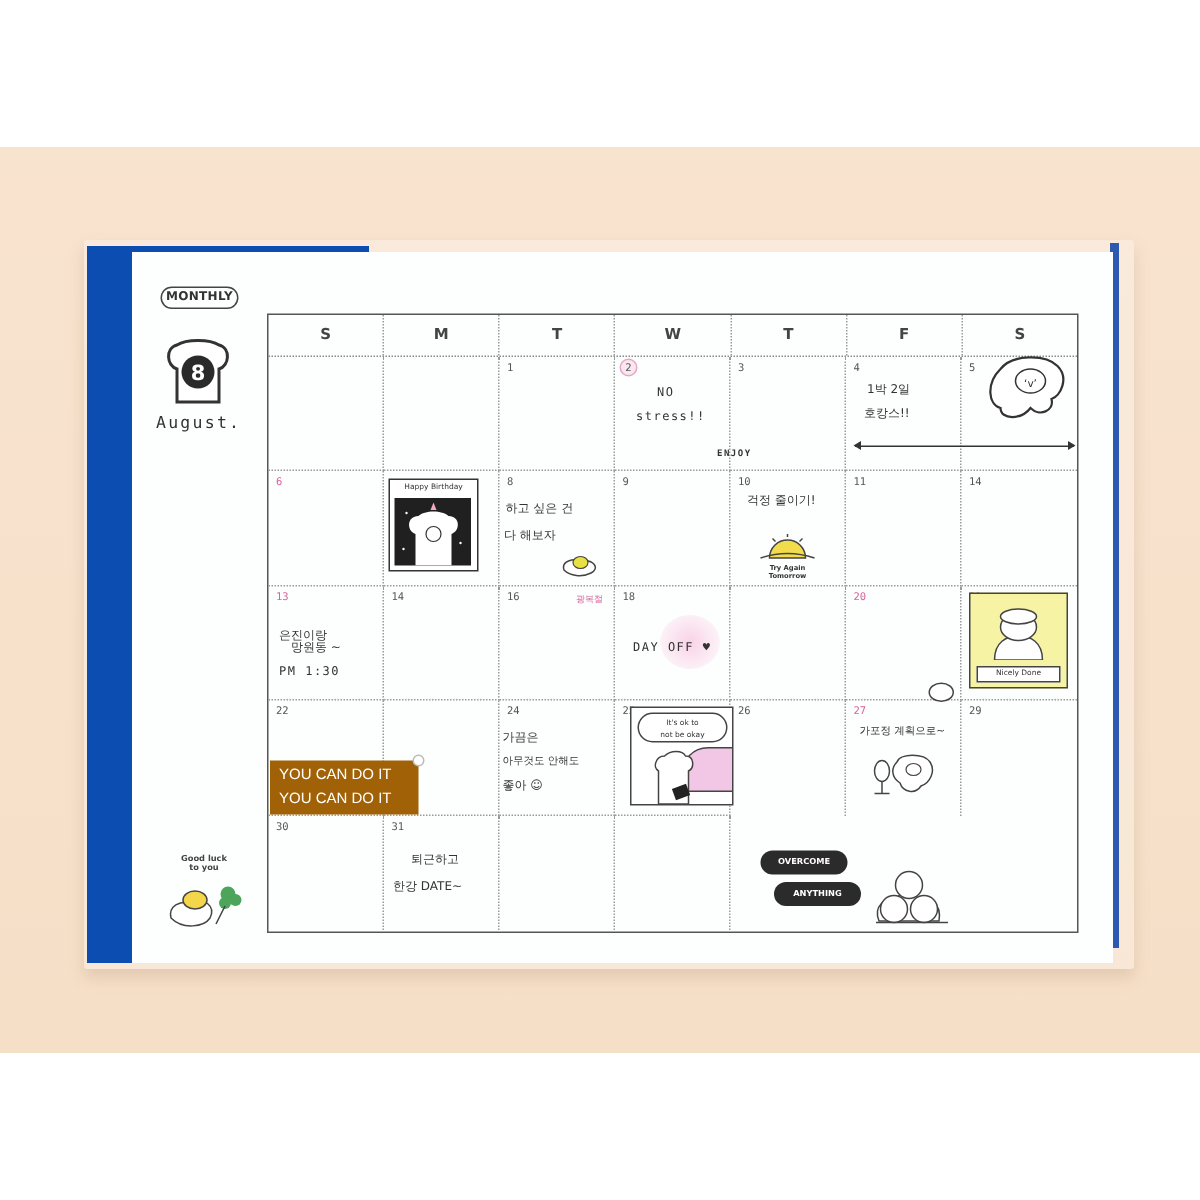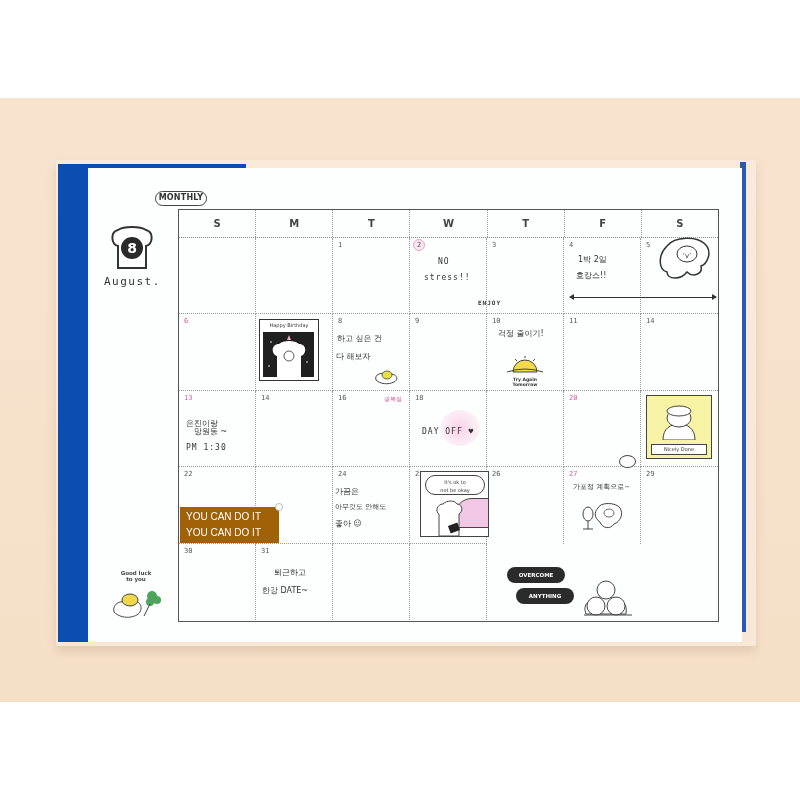--- a/index.html
+++ b/index.html
@@ -10,21 +10,21 @@
   .sleeve { position: absolute; left: 56px; top: 160px; width: 700px; height: 486px;
     background: rgba(255,255,255,0.25); border-radius: 2px;
     box-shadow: 0 6px 10px rgba(170,140,110,0.25); }
   .cover-left { position: absolute; left: 58px; top: 166px; width: 32px; height: 476px; background: #0b4db0; }
   .cover-top { position: absolute; left: 58px; top: 164px; width: 188px; height: 6px; background: #0b4db0; }
   .cover-right { position: absolute; left: 740px; top: 162px; width: 6px; height: 470px; background: #2b5ab0; }
   .page { position: absolute; left: 88px; top: 168px; width: 654px; height: 474px; background: #fdfefe; }
 
   .monthly-pill { position: absolute; left: 107px; top: 191px; width: 52px; height: 15px;
     border: 1.6px solid #444; border-radius: 9px; font-size: 8px; font-weight: bold;
-    color: #333; text-align: center; line-height: 12px; letter-spacing: 0.2px; margin-left: 48px; }
+    color: #333; text-align: center; line-height: 12px; letter-spacing: 0.2px; }
   .toast { position: absolute; left: 108px; top: 224px; width: 48px; height: 48px; }
   .month-name { position: absolute; left: 104px; top: 275px; font-size: 11px; color: #333;
     font-family: "DejaVu Sans Mono", monospace; letter-spacing: 1.5px; }
 
   .goodluck { position: absolute; left: 106px; top: 570px; width: 60px; height: 54px; }
   .goodluck-text { position: absolute; left: 0; top: 0; width: 60px; font-size: 5.5px; color: #444;
     text-align: center; line-height: 6px; font-weight: bold; }
 
   .calendar { position: absolute; left: 178px; top: 209px; width: 541px; height: 413px;
     border: 1.5px solid #555; }

